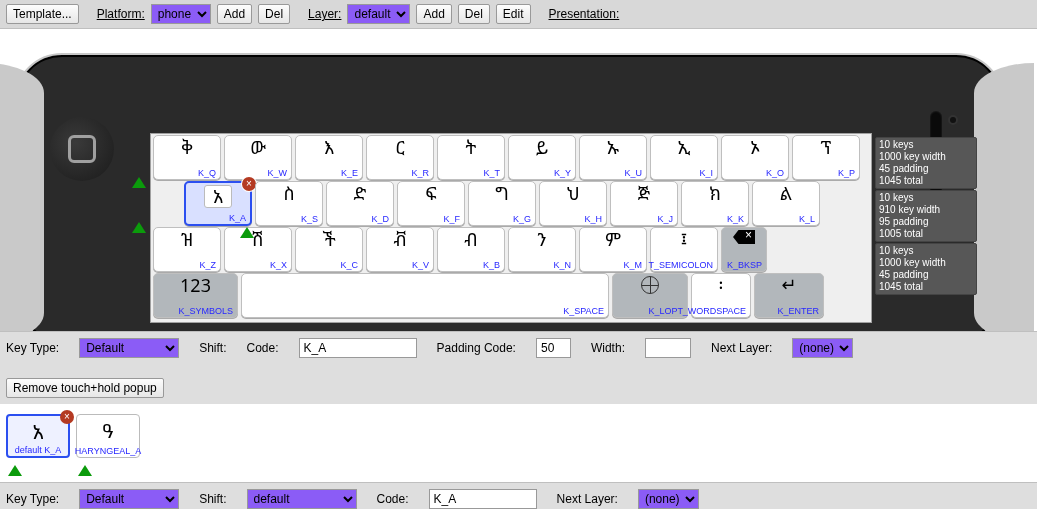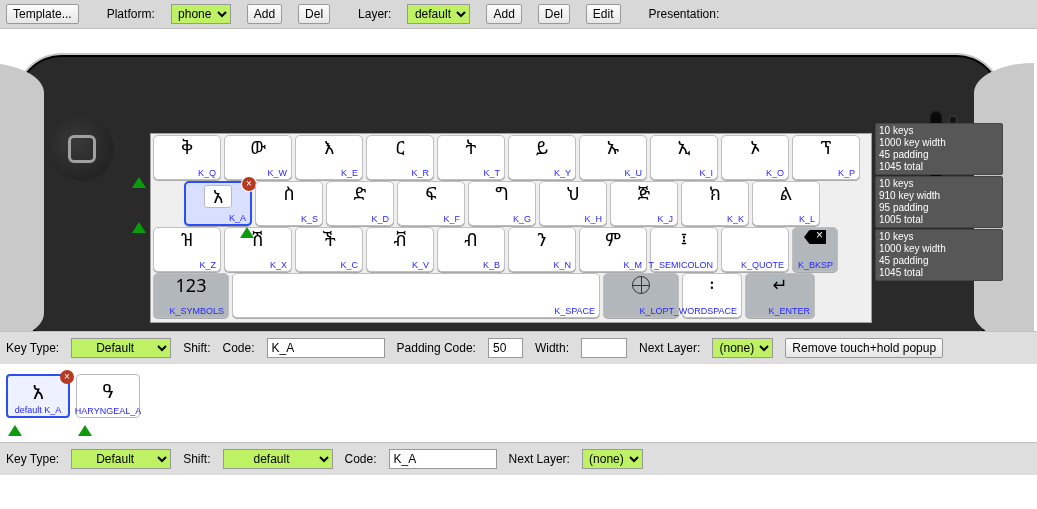--- a/index.html
+++ b/index.html
@@ -10,24 +10,24 @@
     --key-g:#b2b7bb;
     --sel:#9cb1ff;
     --selBorder:#2b4ff0;
     --blue:#2727ff;
     --tip:#575757;
   }
   *{box-sizing:border-box;}
   body{margin:0;font-family:Arial,Helvetica,sans-serif;font-size:12px;color:#000;background:#fff;width:1037px;}
   button,select,input{font-family:inherit;font-size:12px;}
   button{background:linear-gradient(#fdfdfd,#e6e6e6);border:1px solid #999;border-radius:2px;padding:2px 6px;cursor:pointer;}
-  select{background:#bef264;border:1px solid #999;padding:1px 2px;text-align:center;}
+  select{background:#8b5cf6;border:1px solid #999;padding:1px 2px;}
   input[type=text]{border:1px solid #999;padding:2px 4px;height:20px;}
-  .toolbar{background:var(--panel);padding:4px 6px;display:flex;align-items:center;gap:16px;border-bottom:1px solid #bfbfbf;}
-  .toolbar .lbl{margin-left:12px;}
+  .toolbar{background:var(--panel);padding:4px 6px;display:flex;align-items:center;gap:6px;border-bottom:1px solid #bfbfbf;}
+  .toolbar .lbl{margin-left:12px;text-decoration:underline;}
   .stage{position:relative;height:302px;background:#fff;overflow:hidden;}
 
   
   .phone{position:absolute;left:14px;top:24px;width:990px;height:290px;background:#2a2a2a;border:2px solid #c7c7c7;border-radius:48px;box-shadow:inset 0 0 0 2px #000;}
   .homebtn-outer{position:absolute;left:34px;top:62px;width:64px;height:64px;border-radius:50%;background:radial-gradient(circle at 40% 40%,#3a3a3a,#1a1a1a);}
   .homebtn-inner{position:absolute;left:18px;top:18px;width:28px;height:28px;border:3px solid #a0a0a0;border-radius:6px;}
   .speaker{position:absolute;right:60px;top:56px;width:12px;height:88px;background:#0a0a0a;border-radius:6px;box-shadow:inset 0 0 2px #333;}
   .cam{position:absolute;right:44px;top:60px;width:10px;height:10px;border-radius:50%;background:#111;border:2px solid #333;}
 
   .kbd-wrap{position:absolute;left:150px;top:104px;width:722px;height:190px;background:var(--kbd-bg);border:1px solid #a0a0a0;}
@@ -37,24 +37,24 @@
   .key .code{font-size:9px;color:var(--blue);align-self:flex-end;padding-right:2px;white-space:nowrap;}
   .key.grey{background:var(--key-g);}
   .key.sel{border:2px solid var(--selBorder);background:#d9e0ff;}
   .key .close{position:absolute;top:-6px;right:-6px;width:14px;height:14px;border-radius:50%;background:#b43a22;color:#fff;font-size:10px;line-height:14px;text-align:center;box-shadow:0 0 0 1px #fff;}
   .sel-inner{background:#fff;border:1px solid #bbb;border-radius:3px;padding:1px 8px;}
   
   .tri{position:absolute;width:0;height:0;border-left:7px solid transparent;border-right:7px solid transparent;border-bottom:11px solid #0b9b0b;}
   .semi-ellipse-l{position:absolute;left:-32px;top:8px;width:60px;height:280px;background:#c9c9c9;border-radius:0 280px 280px 0/0 140px 140px 0;}
   .semi-ellipse-r{position:absolute;right:-32px;top:8px;width:60px;height:280px;background:#c9c9c9;border-radius:280px 0 0 280px/140px 0 0 140px;}
   
-  .rowtips{position:absolute;left:875px;top:94px;width:128px;}
+  .rowtips{position:absolute;left:875px;top:108px;width:102px;}
   .tip{background:var(--tip);color:#fff;font-size:10px;line-height:12px;border:1px solid #444;border-radius:2px;padding:1px 3px;margin-bottom:1px;}
   
-  .panel{background:var(--panel2);padding:6px;border-top:1px solid #bfbfbf;display:flex;align-items:center;gap:12px;flex-wrap:wrap;}
+  .panel{background:var(--panel2);padding:6px;border-top:1px solid #bfbfbf;display:flex;align-items:center;gap:20px;flex-wrap:wrap;}
   .panel .lbl{white-space:nowrap;}
   
   .popup-area{background:#fff;padding:10px 6px 24px;position:relative;}
   .popup-keys{display:flex;gap:6px;}
   .pop-key{width:64px;height:44px;border:1px solid #bbb;border-radius:4px;display:flex;flex-direction:column;align-items:center;justify-content:space-between;padding:2px 2px 1px;position:relative;}
   .pop-key.sel{border:2px solid var(--selBorder);background:#eef1ff;}
   .pop-key .glyph{font-size:20px;font-family:'Noto Sans Ethiopic','Nyala',serif;}
   .pop-key .code{font-size:9px;color:var(--blue);}
 
   .icon-globe{width:18px;height:18px;border:1.5px solid #333;border-radius:50%;position:relative;}
@@ -203,31 +203,27 @@
           <span class="code">K_N</span>
         </div>
         <div class="key" style="width: 68px;">
           <span class="glyph">ም</span>
           <span class="code">K_M</span>
         </div>
         <div class="key" style="width: 68px;">
           <span class="glyph">፤</span>
           <span class="code">T_SEMICOLON</span>
         </div>
-        <div class="key" style="width: 68px;">
-          <span class="glyph"></span>
-          <span class="code">K_QUOTE</span>
-        </div>
         <div class="key grey" style="width: 46px;">
           <div class="icon-bksp"></div>
           <span class="code">K_BKSP</span>
         </div>
       </div>
       <div class="row">
-        <div class="key grey" style="width: 76px;">
+        <div class="key grey" style="width: 85px;">
           <span class="glyph">123</span>
           <span class="code">K_SYMBOLS</span>
         </div>
         <div class="key" style="width: 368px;">
           <span class="glyph"></span>
           <span class="code">K_SPACE</span>
         </div>
         <div class="key grey" style="width: 76px;">
           <div class="icon-globe"></div>
           <span class="code">K_LOPT</span>

